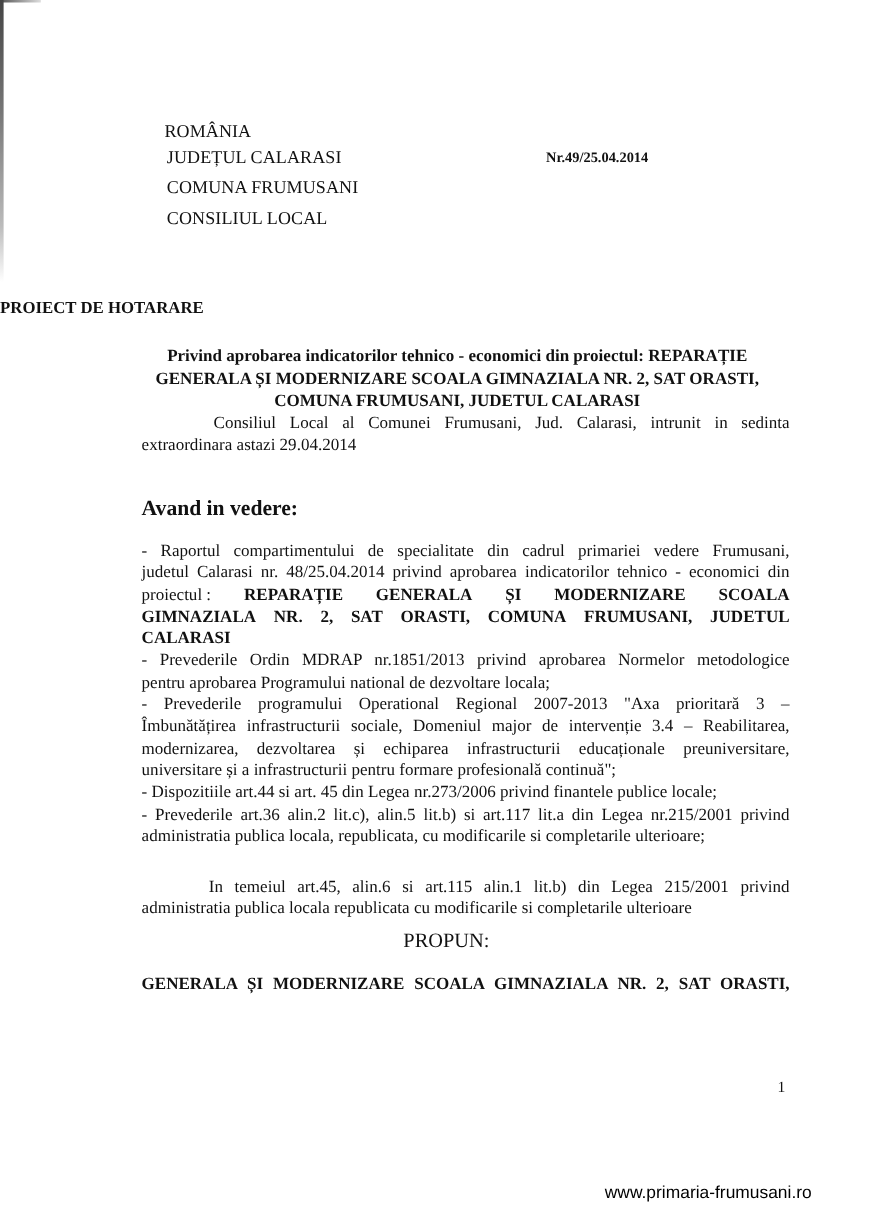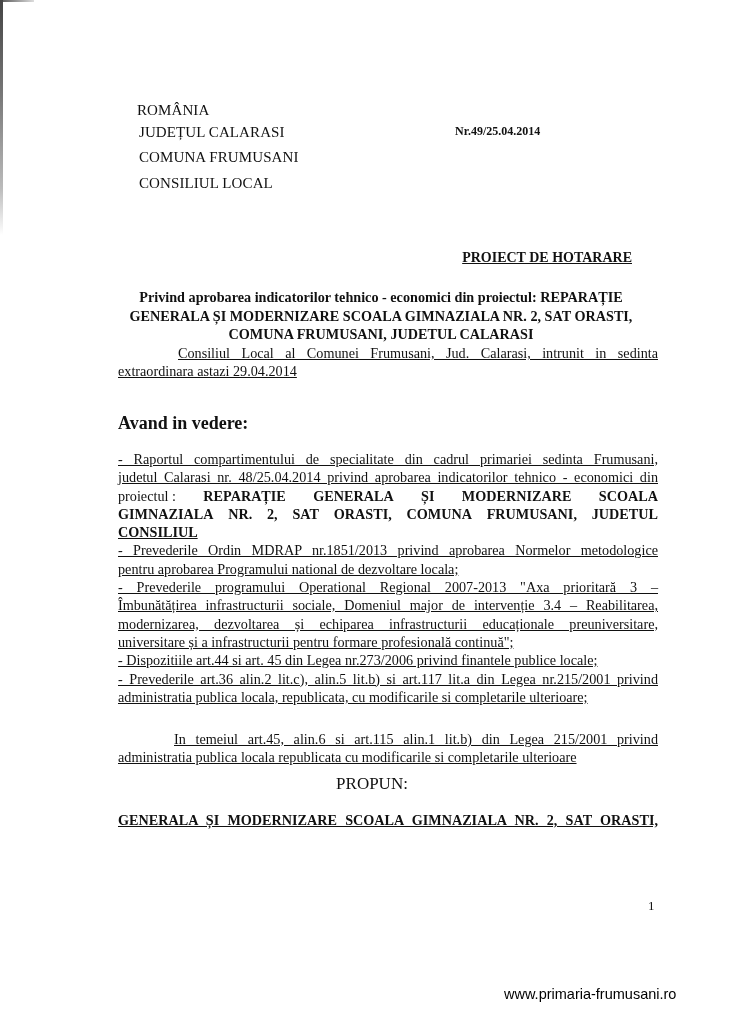--- a/index.html
+++ b/index.html
@@ -13,24 +13,24 @@
     background: linear-gradient(to bottom, #444 0%, #777 40%, #bbb 80%, #fff 100%);
   }
   .scan-top {
     position: absolute; left: 0; top: 0; width: 34px; height: 2px;
     background: linear-gradient(to right, #555, #ddd);
     border-top-left-radius: 6px;
   }
   .abs { position: absolute; white-space: nowrap; }
   .hdr { font-weight: normal; font-size: 15px; left: 137px; letter-spacing: 0.1px; }
   .nr { font-weight: bold; font-size: 12px; }
-  .title { font-weight: bold; font-size: 14px; left: 0; width: 632px; text-align: right; text-decoration: underline; }
+  .title { font-weight: bold; font-size: 14px; left: 0; width: 632px; text-align: left; }
   .subtitle { font-weight: bold; font-size: 14.2px; left: 100px; width: 562px; text-align: center; line-height: 18.5px; white-space: normal; }
   .body-block { position: absolute; left: 118px; width: 540px; font-size: 14.2px; line-height: 18.3px; text-align: justify; }
-  .line { display: block; text-align: justify; text-align-last: justify; white-space: nowrap; text-decoration: underline; }
+  .line { display: block; text-align: justify; text-align-last: justify; white-space: nowrap; }
   .line.last { text-align-last: left; }
   .b { font-weight: bold; }
   .heading { font-weight: bold; font-size: 18px; }
   .propun { font-weight: normal; font-size: 17px; left: 0; width: 744px; text-align: center; }
   .pageno { font-size: 13px; }
   .website {
     font-family: "Liberation Sans", sans-serif; font-size: 14.5px; color: #000;
   }
   .just { display:flex; justify-content: space-between; }
 </style>
@@ -56,41 +56,41 @@
 
 <div class="body-block" style="top:344px;">
   <span class="line" style="padding-left:60px;">Consiliul Local al Comunei Frumusani, Jud. Calarasi, intrunit in sedinta</span>
   <span class="line last">extraordinara astazi 29.04.2014</span>
 </div>
 
 <div class="abs heading" style="top:413px; left:118px;">Avand in vedere:</div>
 
 <div class="body-block" style="top:450px;">
   <div>
-    <span class="line">- Raportul compartimentului de specialitate din cadrul primariei sedinta Frumusani,</span>
+    <span class="line">- Raportul compartimentului de specialitate din cadrul primariei vedere Frumusani,</span>
     <span class="line">judetul Calarasi nr. 48/25.04.2014 privind aprobarea indicatorilor tehnico - economici din</span>
     <div class="just">
       <span>proiectul :</span>
       <span class="b">REPARAȚIE</span>
       <span class="b">GENERALA</span>
       <span class="b">ȘI</span>
       <span class="b">MODERNIZARE</span>
       <span class="b">SCOALA</span>
     </div>
     <div class="just b">
       <span>GIMNAZIALA</span>
       <span>NR.</span>
       <span>2,</span>
       <span>SAT</span>
       <span>ORASTI,</span>
       <span>COMUNA</span>
       <span>FRUMUSANI,</span>
       <span>JUDETUL</span>
     </div>
-    <span class="line last b">CONSILIUL</span>
+    <span class="line last b">CALARASI</span>
   </div>
 
   <div>
     <span class="line">- Prevederile Ordin MDRAP nr.1851/2013 privind aprobarea Normelor metodologice</span>
     <span class="line last">pentru aprobarea Programului national de dezvoltare locala;</span>
   </div>
 
   <div>
     <span class="line">- Prevederile programului Operational Regional 2007-2013 "Axa prioritară 3 –</span>
     <span class="line">Îmbunătățirea infrastructurii sociale, Domeniul major de intervenție 3.4 – Reabilitarea,</span>

